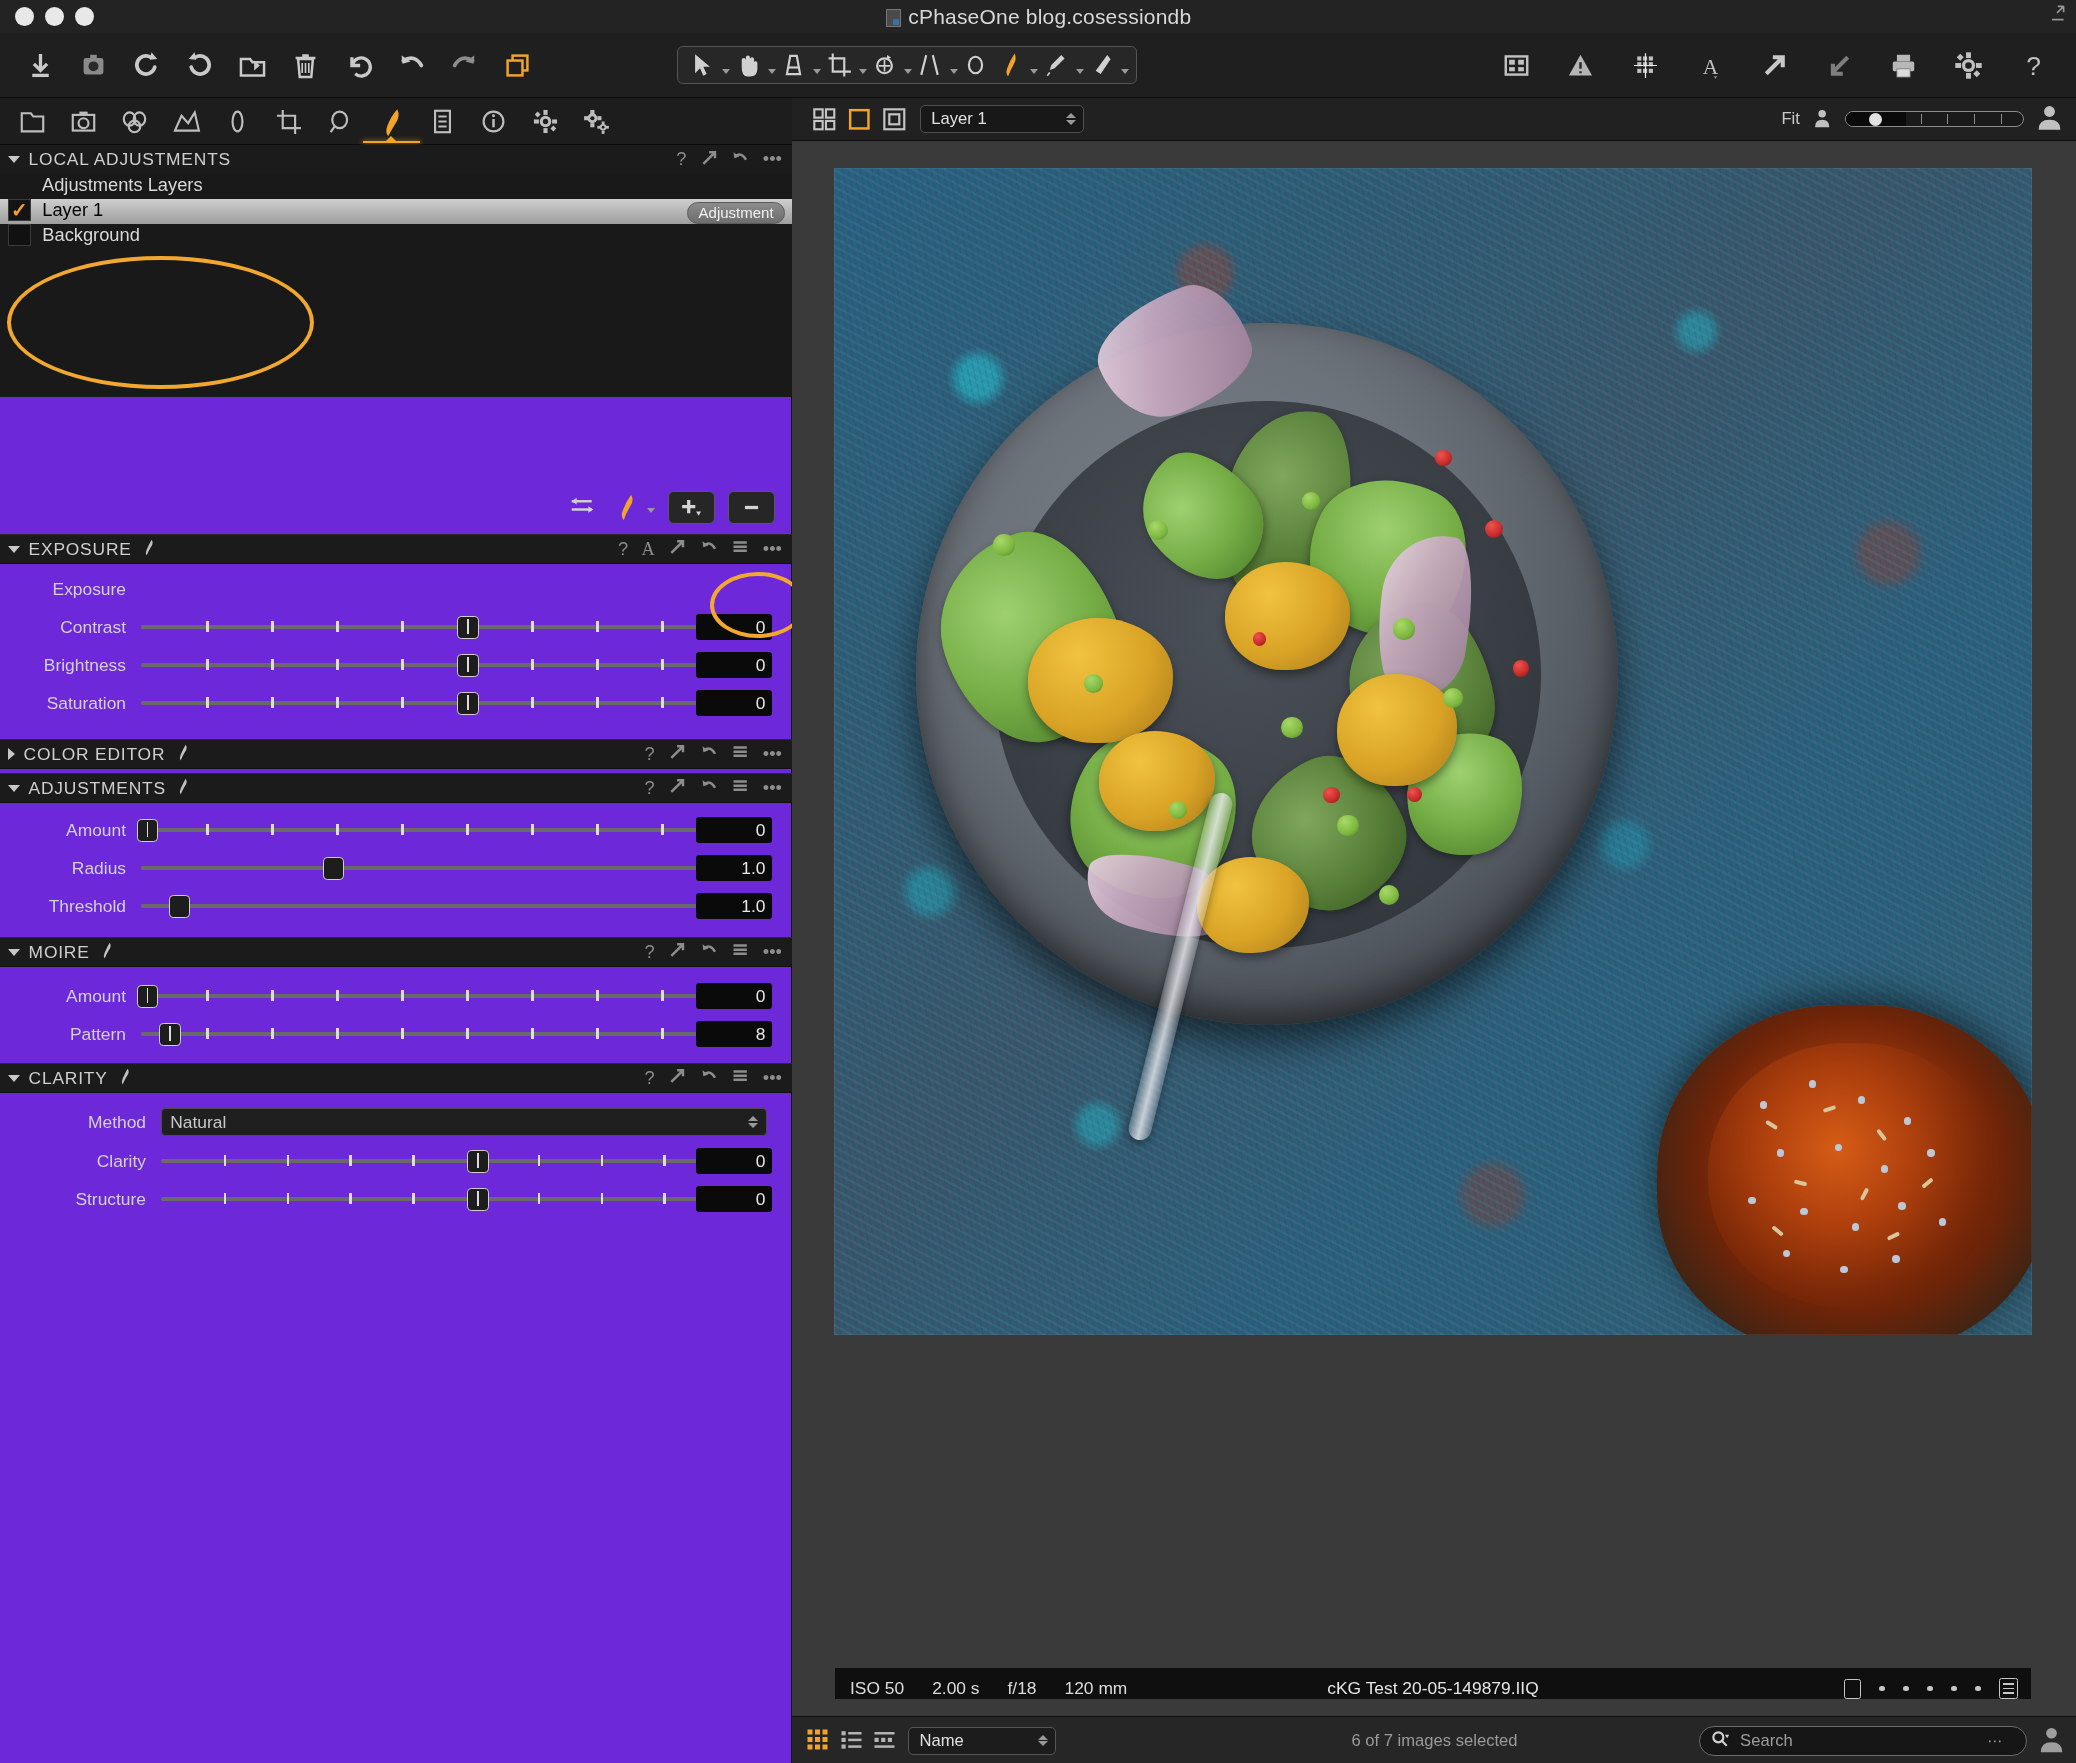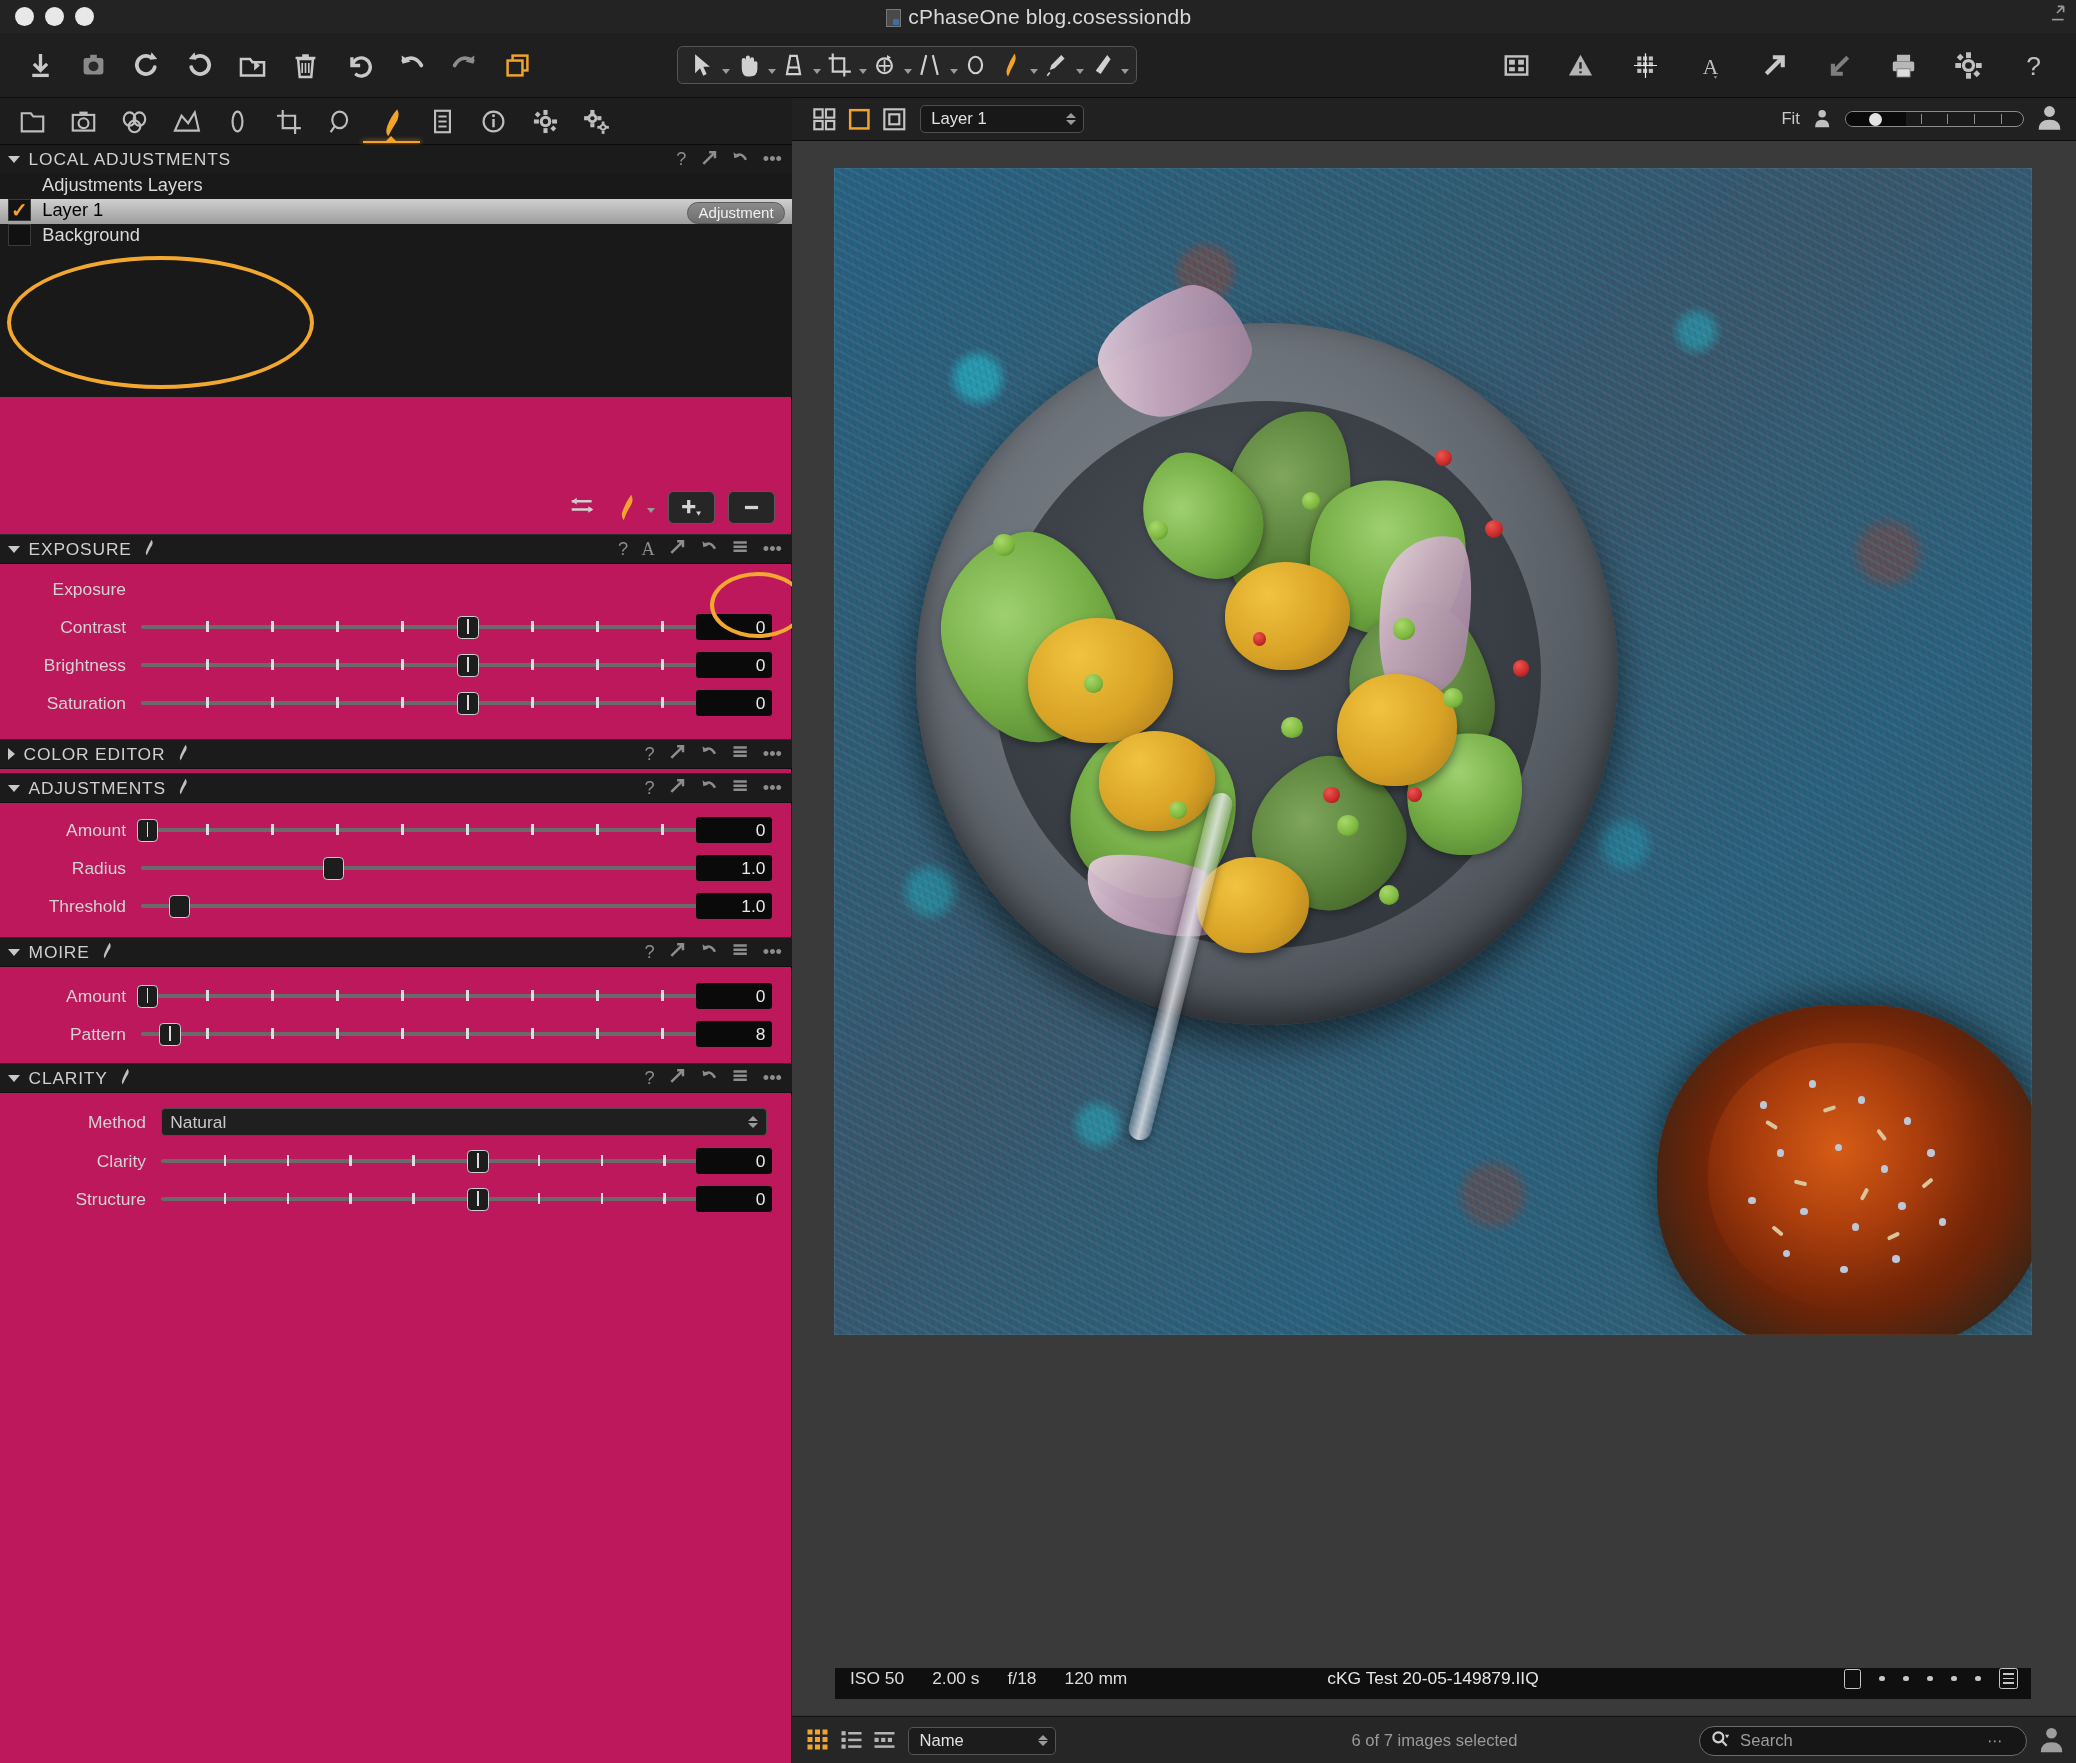--- a/index.html
+++ b/index.html
@@ -52,21 +52,21 @@
   .tb-right { position: absolute; right: 25px; top: 0; height: 65px; display: flex; align-items: center; gap: 26.6px; }
   .ticon { width: 38px; height: 38px; display: flex; align-items: center; justify-content: center; cursor: default; }
   .ticon svg { display: block; }
   .tb-mid .ticon { width: 35px; }
   .caret { width: 0; height: 0; border-left: 4.2px solid transparent; border-right: 4.2px solid transparent;
            border-top: 5px solid #9a9a9a; margin-left: 2.5px; position: relative; top: 6.6px; }
 
   
   .leftpanel {
     position: absolute; left: 0; top: 98px; width: 792px; height: 1666px;
-    background: #be185d; border-right: 0.8px solid #000;
+    background: #6d28d9; border-right: 0.8px solid #000;
   }
   .tooltabs {
     position: absolute; left: 0; top: 0; width: 792px; height: 47px;
     background: #1d1d1d; border-bottom: 0.8px solid #0a0a0a;
     display: flex; align-items: center; padding-left: 8.3px; gap: 3.3px;
   }
   .tooltab { width: 48px; height: 43px; display: flex; align-items: center; justify-content: center; position: relative; }
   .tooltab.active::after {
     content: ""; position: absolute; bottom: -0.8px; left: -4.2px; right: -4.2px; height: 2.5px; background: #f2a32b;
     box-shadow: 0 0 5px 0.8px rgba(242,163,43,.5);
@@ -235,21 +235,21 @@
     background: radial-gradient(ellipse at 45% 40%, #d65c16 0%, #ad3f0d 35%, #7a2808 65%, #4a1a06 100%);
   }
   .seeds { position: absolute; inset: 0; }
   .seed { position: absolute; width: 7.5px; height: 7.5px; border-radius: 50%; background: #bcc7d8; }
   .cumin { position: absolute; width: 13.3px; height: 4.2px; border-radius: 2.5px; background: #d9c59a; }
   .crop-rect { position: absolute; inset: 0; border: 0.8px solid rgba(255,255,255,.06); }
 
   .infobar {
     position: absolute; left: 42px; bottom: 15px; width: 1198px; height: 33px;
     background: rgba(12,12,12,.92); border: 0.8px solid #3a3a3a;
-    display: flex; align-items: flex-start; font-size: 17.4px; color: #dcdcdc;
+    display: flex; align-items: flex-end; font-size: 17.4px; color: #dcdcdc;
   }
   .ib-exif { display: flex; gap: 28px; margin-left: 15px; }
   .ib-name { position: absolute; left: 0; right: 0; text-align: center; font-size: 17.4px; color: #e6e6e6; }
   .ib-right { margin-left: auto; display: flex; align-items: center; gap: 18.3px; margin-right: 13.3px; }
   .ib-sq { width: 16.6px; height: 20px; border: 1.7px solid #c6c6c6; border-radius: 2.5px; }
   .ib-dot { width: 5.8px; height: 5.8px; border-radius: 50%; background: #c6c6c6; }
   .ib-list { width: 18.3px; height: 21px; border: 1.7px solid #c6c6c6; border-radius: 2.5px; display: flex; flex-direction: column; justify-content: center; gap: 2.5px; padding: 0 2.5px; }
   .ib-list i { display: block; height: 1.7px; background: #c6c6c6; }
 
   .bottombar {

